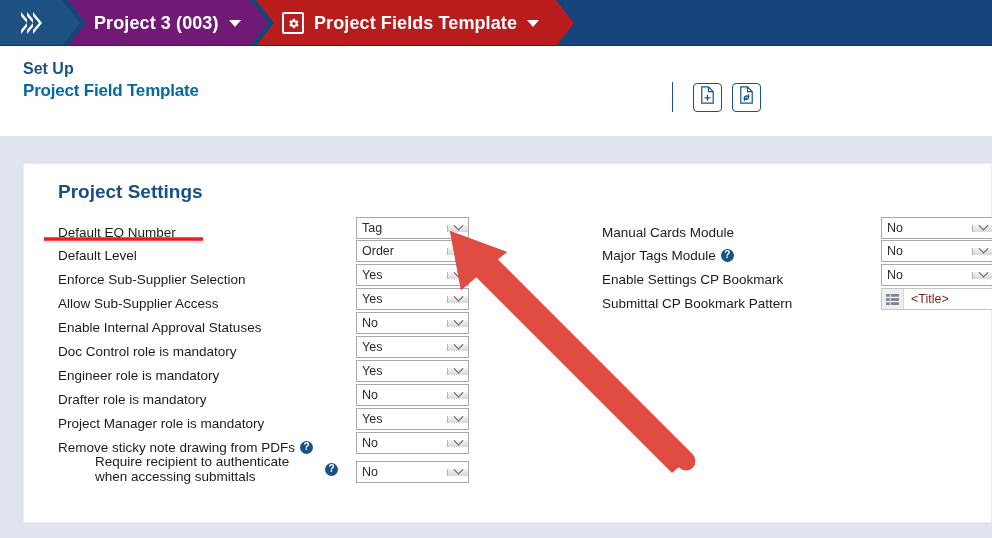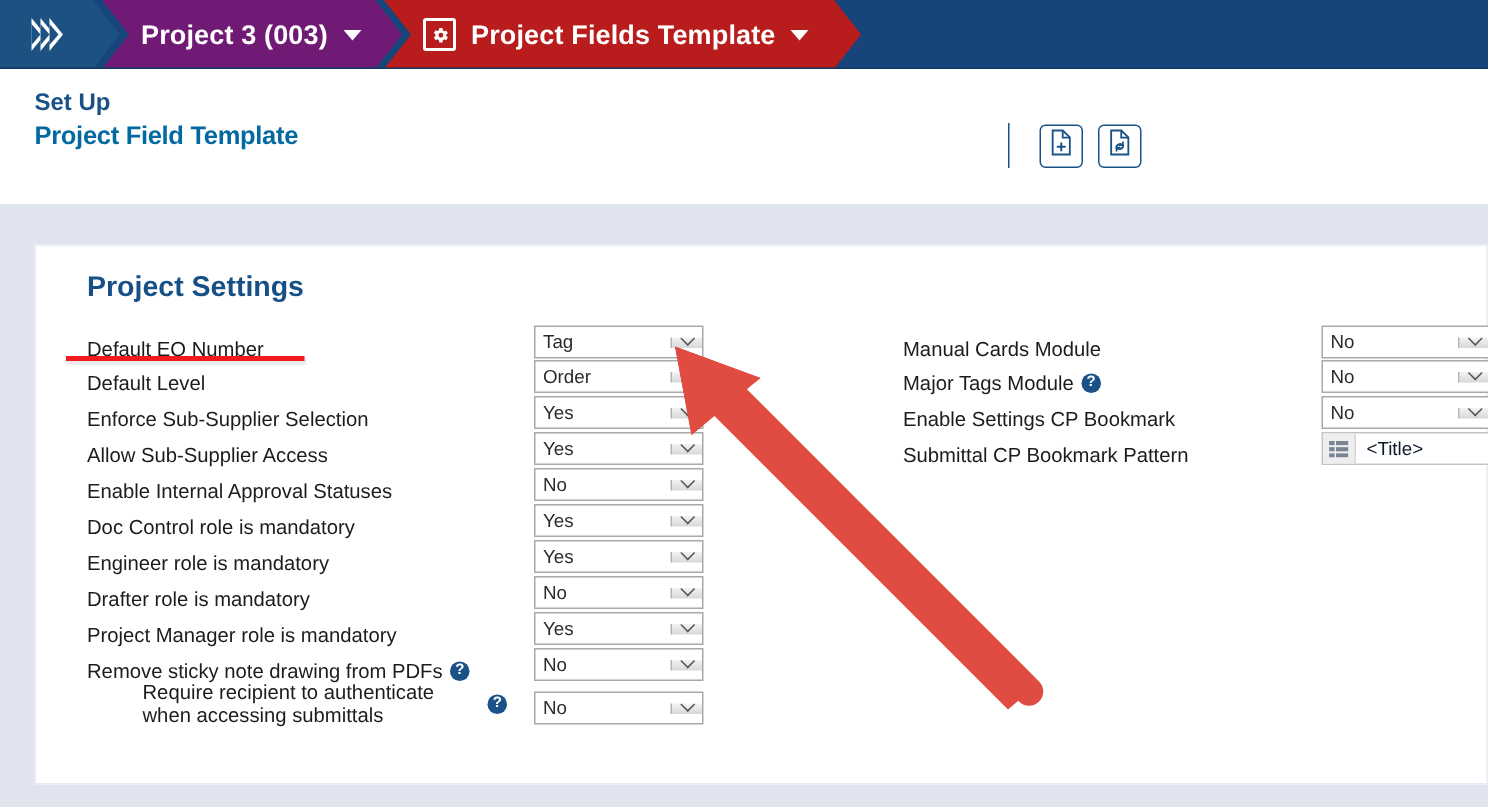--- a/index.html
+++ b/index.html
@@ -201,21 +201,21 @@
     display: flex; align-items: center;
   }
   .pattern-icon {
     width: 22px; height: 20px;
     background: #eeeeee;
     border-right: 1px solid #d6d6d6;
     display: flex; align-items: center; justify-content: center;
     flex: 0 0 auto; cursor: pointer;
   }
   .pattern-val {
-    padding-left: 7px; font-size: 12.5px; color: #0f172a;
+    padding-left: 7px; font-size: 12.5px; color: #7f1d1d;
     white-space: nowrap;
   }
 
   
   .anno-layer {
     position: absolute; left: 0; top: 0;
     width: 992px; height: 538px;
     pointer-events: none;
   }
 </style>

